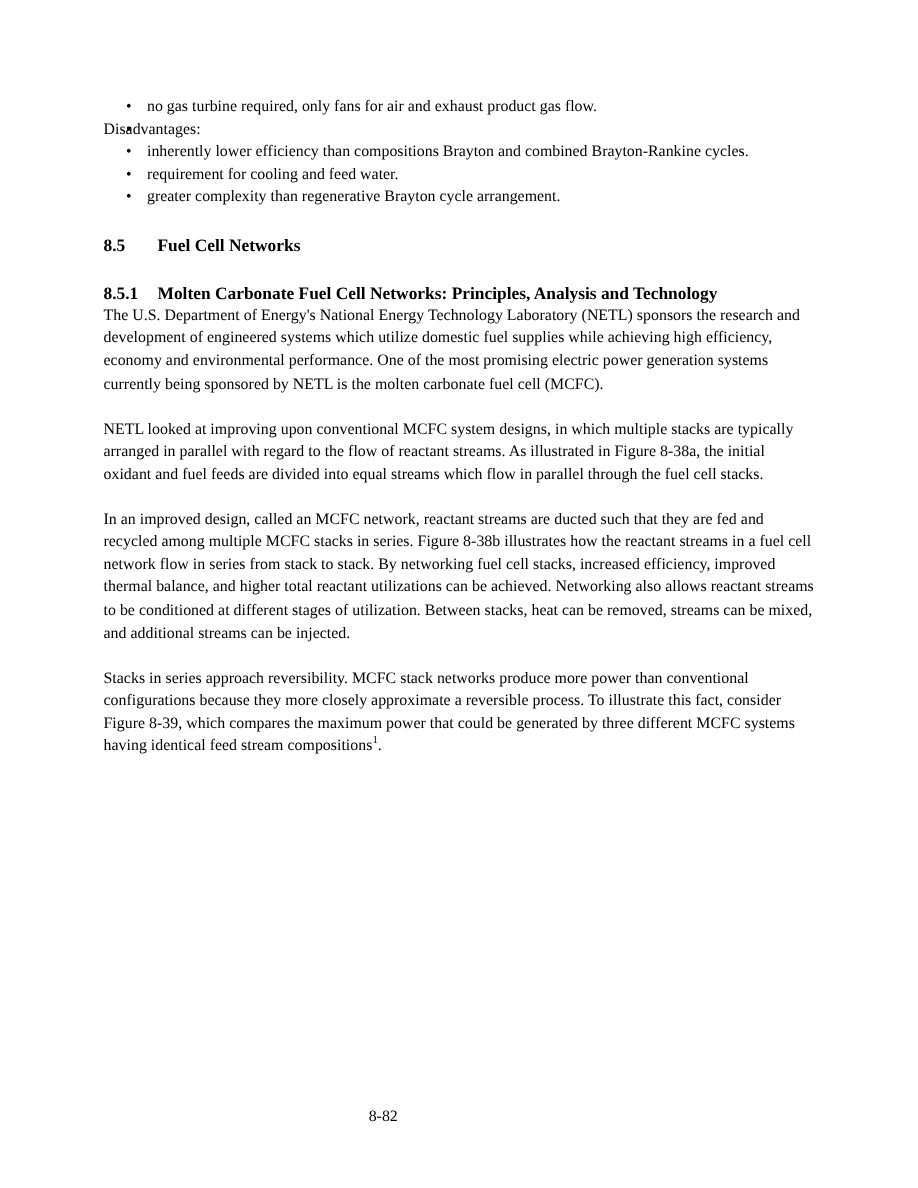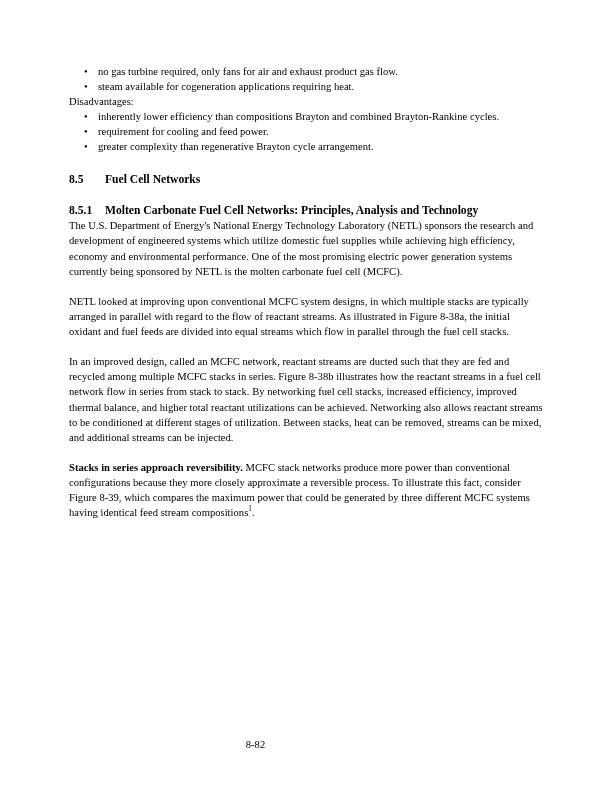--- a/index.html
+++ b/index.html
@@ -78,21 +78,21 @@
   }
   .h-sub .h-num {
     width: 36px;
   }
   .spacer-line {
     height: 15.1px;
   }
   .gap-before-h1 { height: 17px; }
   .gap-after-h1  { height: 16px; }
   
-  .bold { font-weight: bold; }
+  .bold { font-weight: normal; }
   sup.footnote-ref {
     font-size: 7.2px;
     vertical-align: super;
     line-height: 0;
   }
   
   .page-footer {
     position: absolute;
     left: 0;
     top: 738px;
@@ -111,34 +111,33 @@
 
   <div class="content">
 
     <ul class="bullet-list">
       <li class="bullet-item">
         <span class="bullet-glyph">•</span>
         <span>no gas turbine required, only fans for air and exhaust product gas flow.</span>
       </li>
       <li class="bullet-item">
         <span class="bullet-glyph">•</span>
-        <span>steam available for cogeneration applications requiring heat.</span>
       </li>
     </ul>
 
     <div class="plain-line">Disadvantages:</div>
 
     <ul class="bullet-list">
       <li class="bullet-item">
         <span class="bullet-glyph">•</span>
         <span>inherently lower efficiency than compositions Brayton and combined Brayton-Rankine cycles.</span>
       </li>
       <li class="bullet-item">
         <span class="bullet-glyph">•</span>
-        <span>requirement for cooling and feed power.</span>
+        <span>requirement for cooling and feed water.</span>
       </li>
       <li class="bullet-item">
         <span class="bullet-glyph">•</span>
         <span>greater complexity than regenerative Brayton cycle arrangement.</span>
       </li>
     </ul>
 
     <div class="gap-before-h1"></div>
 
     <div class="heading h-main">

